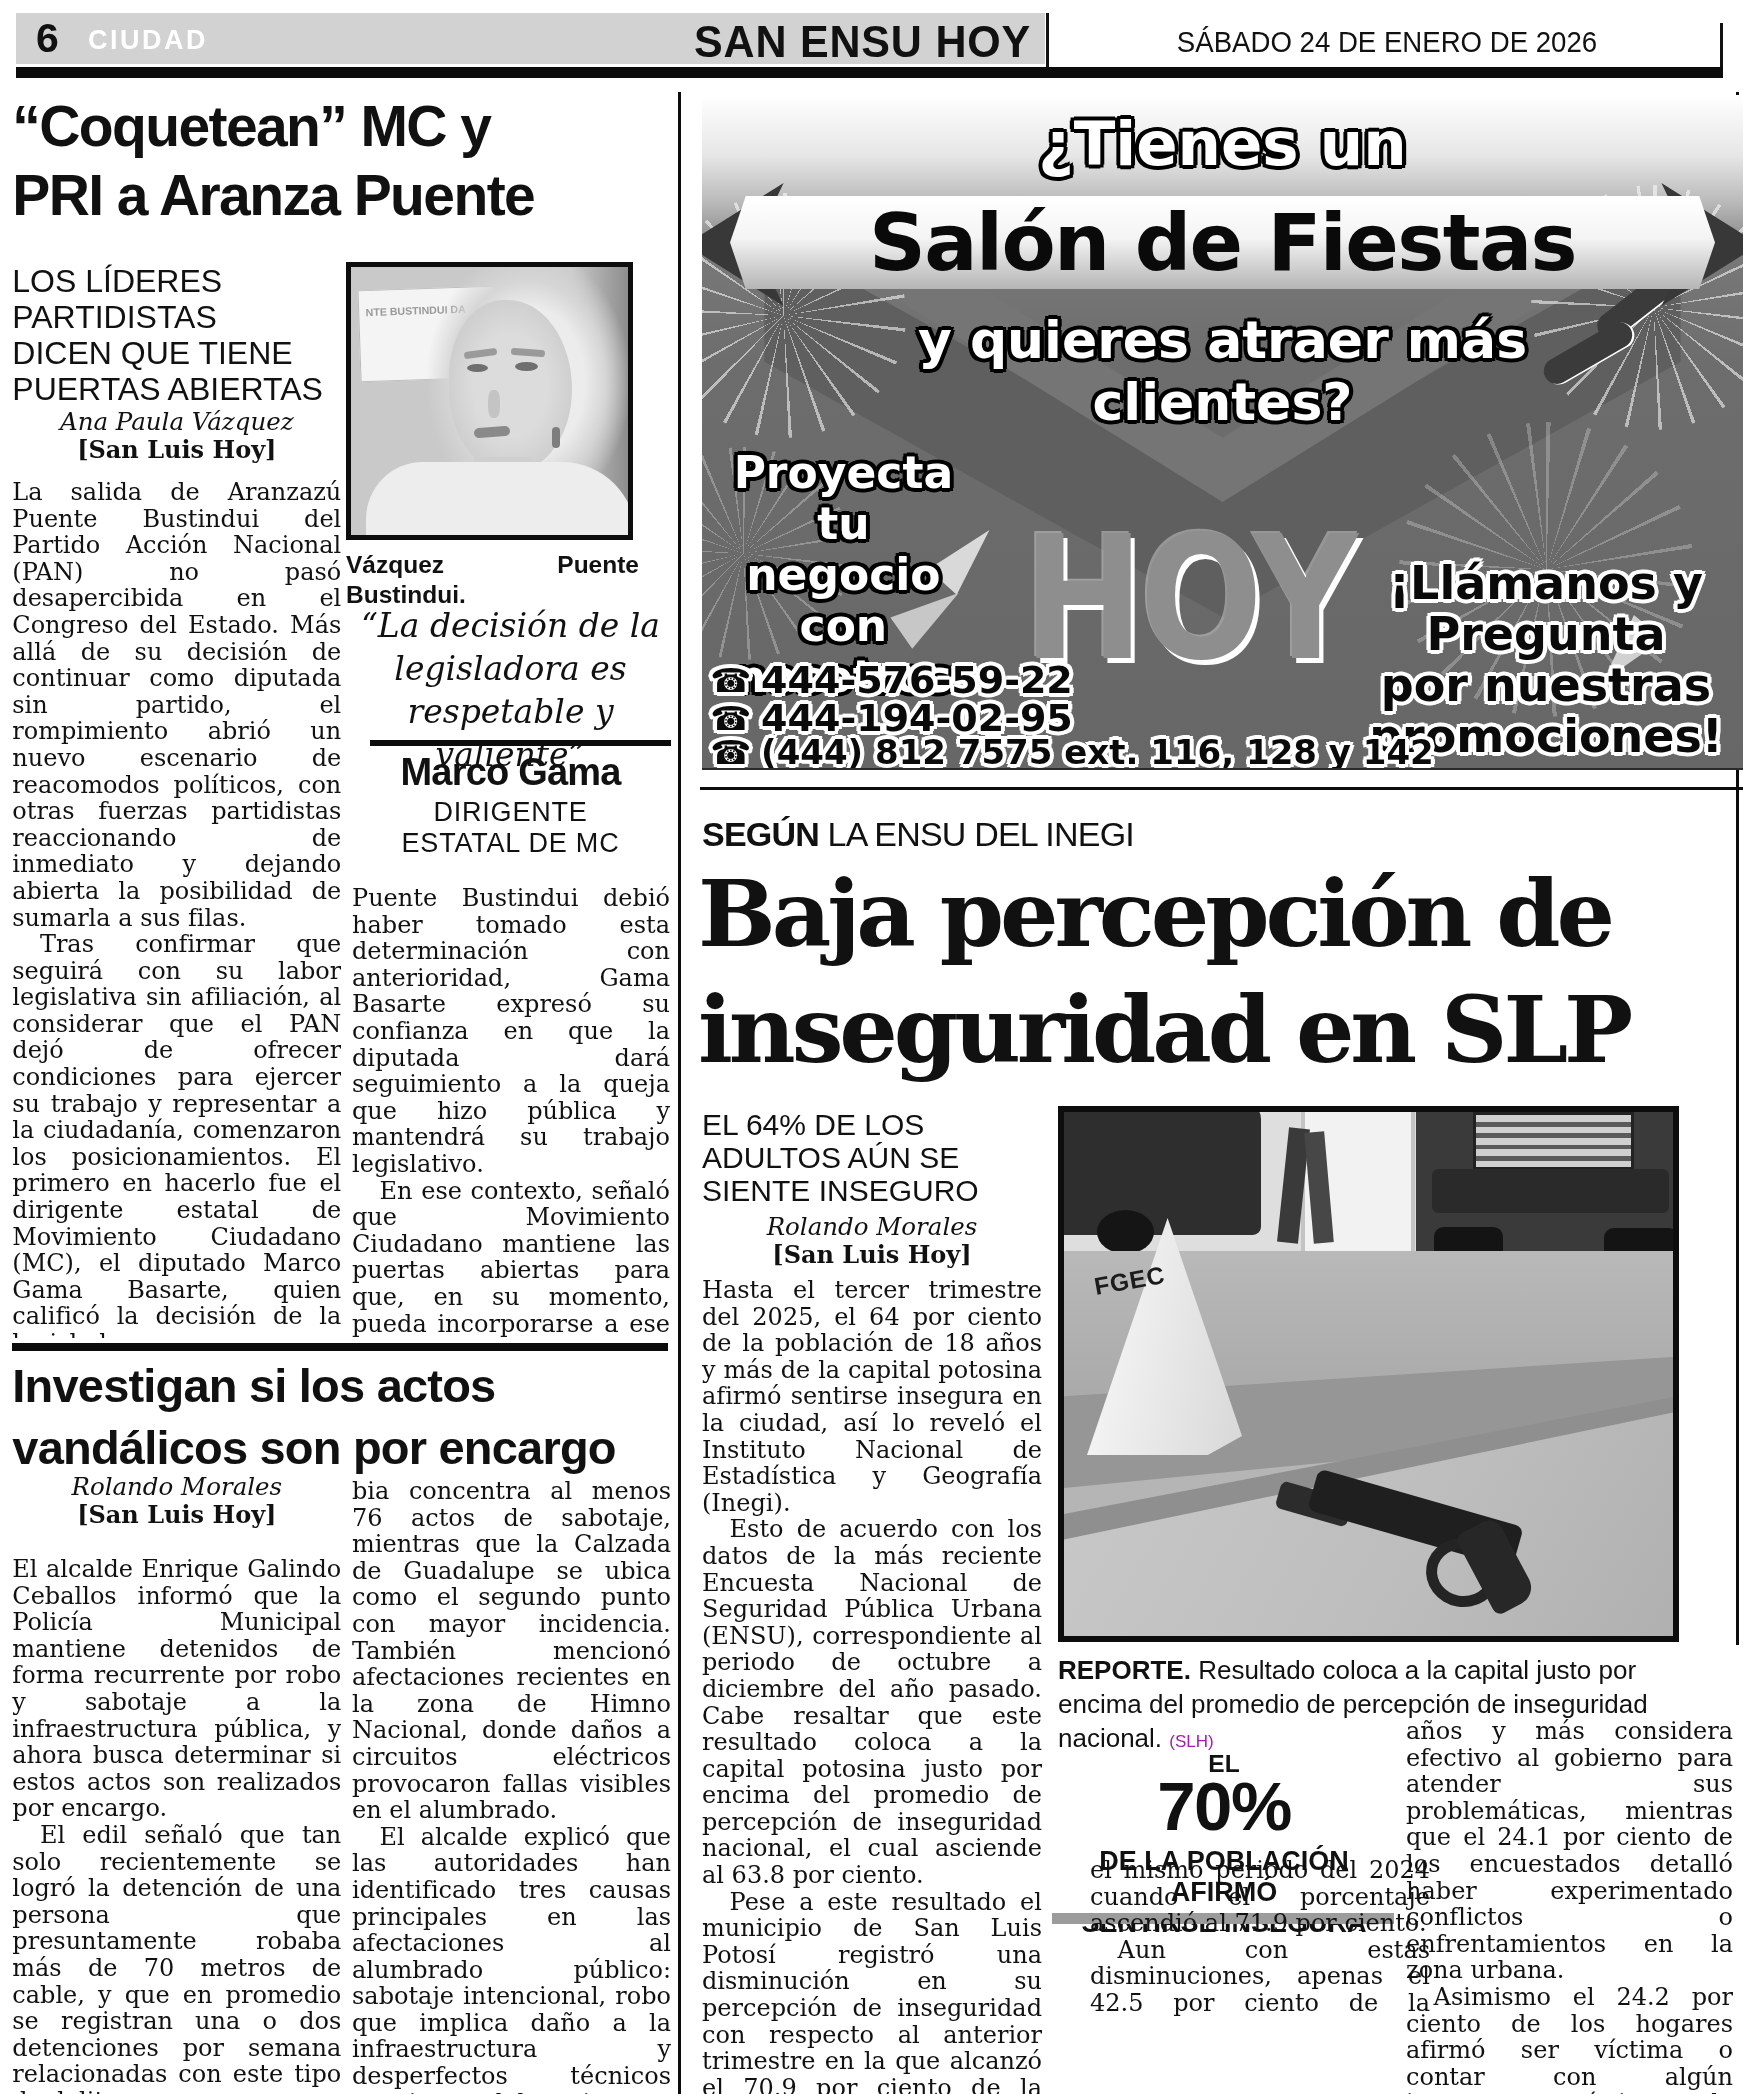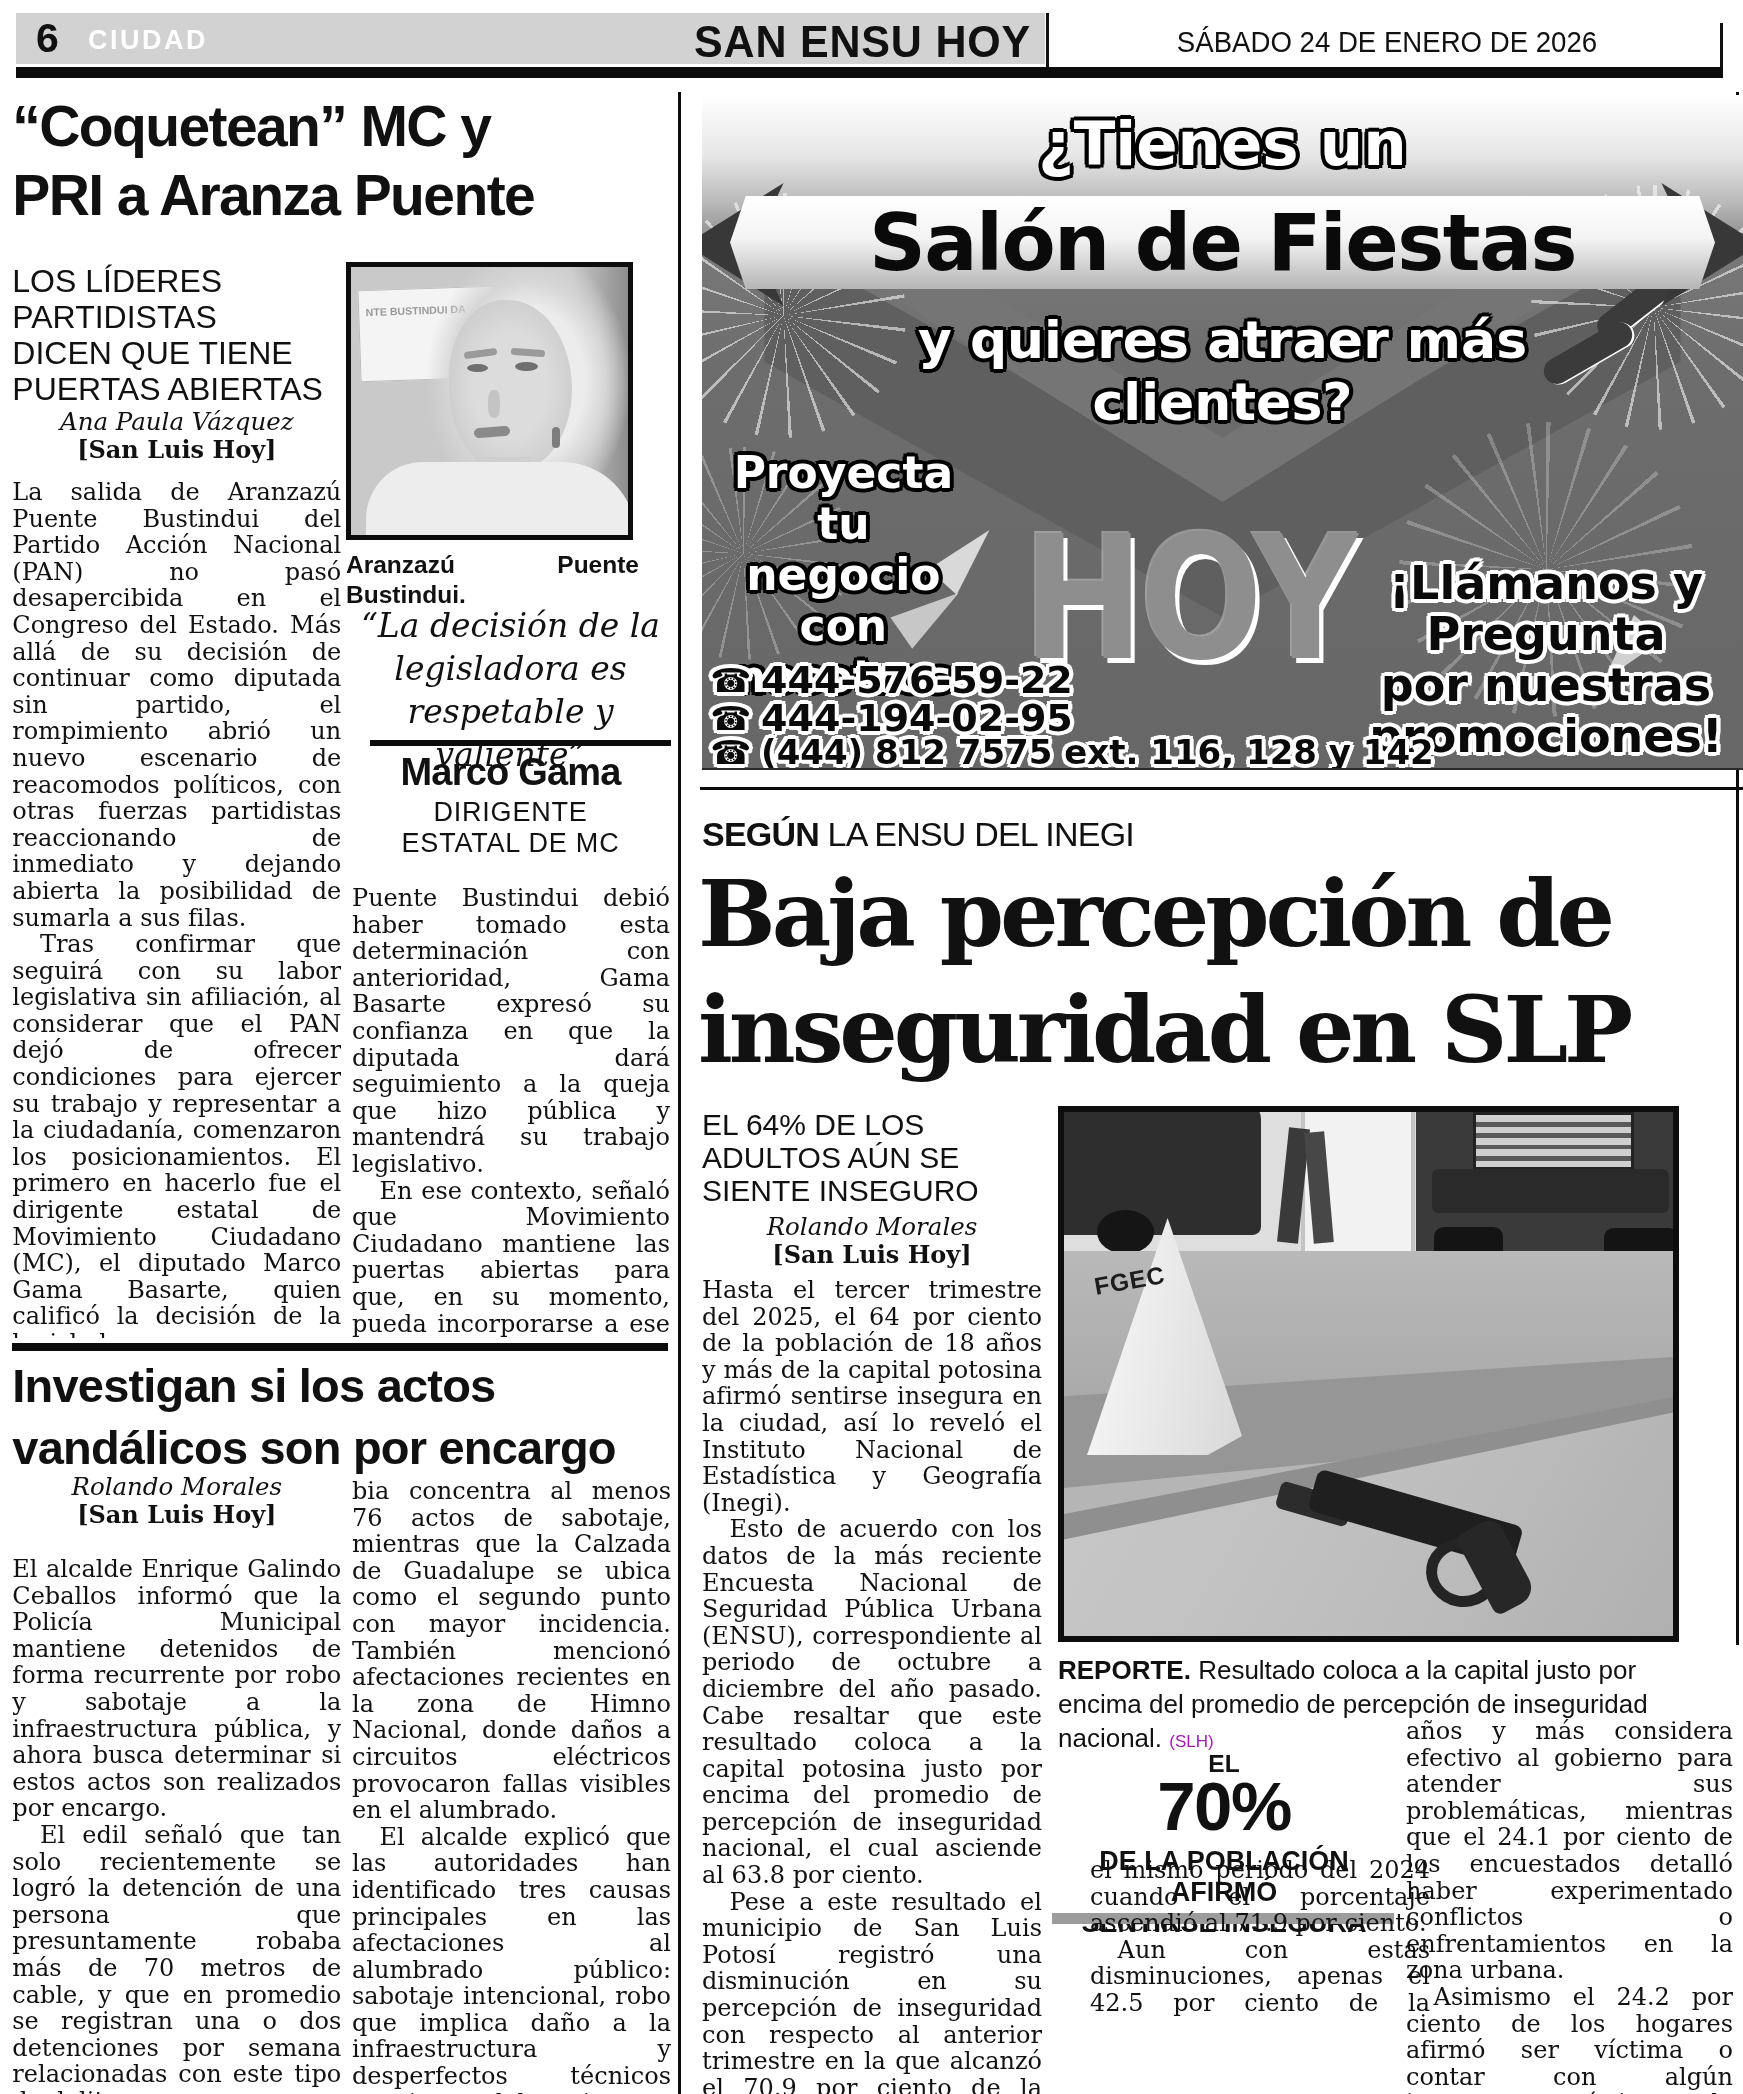--- a/index.html
+++ b/index.html
@@ -189,21 +189,21 @@
     <div class="abs p1-brow1"></div>
     <div class="abs p1-brow2"></div>
     <div class="abs p1-eye1"></div>
     <div class="abs p1-eye2"></div>
     <div class="abs p1-nose"></div>
     <div class="abs p1-mouth"></div>
     <div class="abs p1-ear"></div>
     <div class="abs p1-neck"></div>
     <div class="abs p1-coat"></div>
   </div>
-  <div class="abs a1-caption">Aranzazú Puente Bustindui.</div>
+  <div class="abs a1-caption">Vázquez Puente Bustindui.</div>
 
   <div class="abs a1-quote serif prelines">“La decisión de la
 legisladora es
 respetable y valiente”</div>
   <div class="abs a1-qrule"></div>
   <div class="abs a1-qauthor">Marco Gama</div>
   <div class="abs a1-qrole prelines">DIRIGENTE
 ESTATAL DE MC</div>
   <div class="abs a1-col2 bodycol">
       <p class="para first">Puente Bustindui debió haber tomado esta determinación con anterioridad, Gama Basarte expresó su confianza en que la diputada dará seguimiento a la queja que hizo pública y mantendrá su trabajo legislativo.</p>

